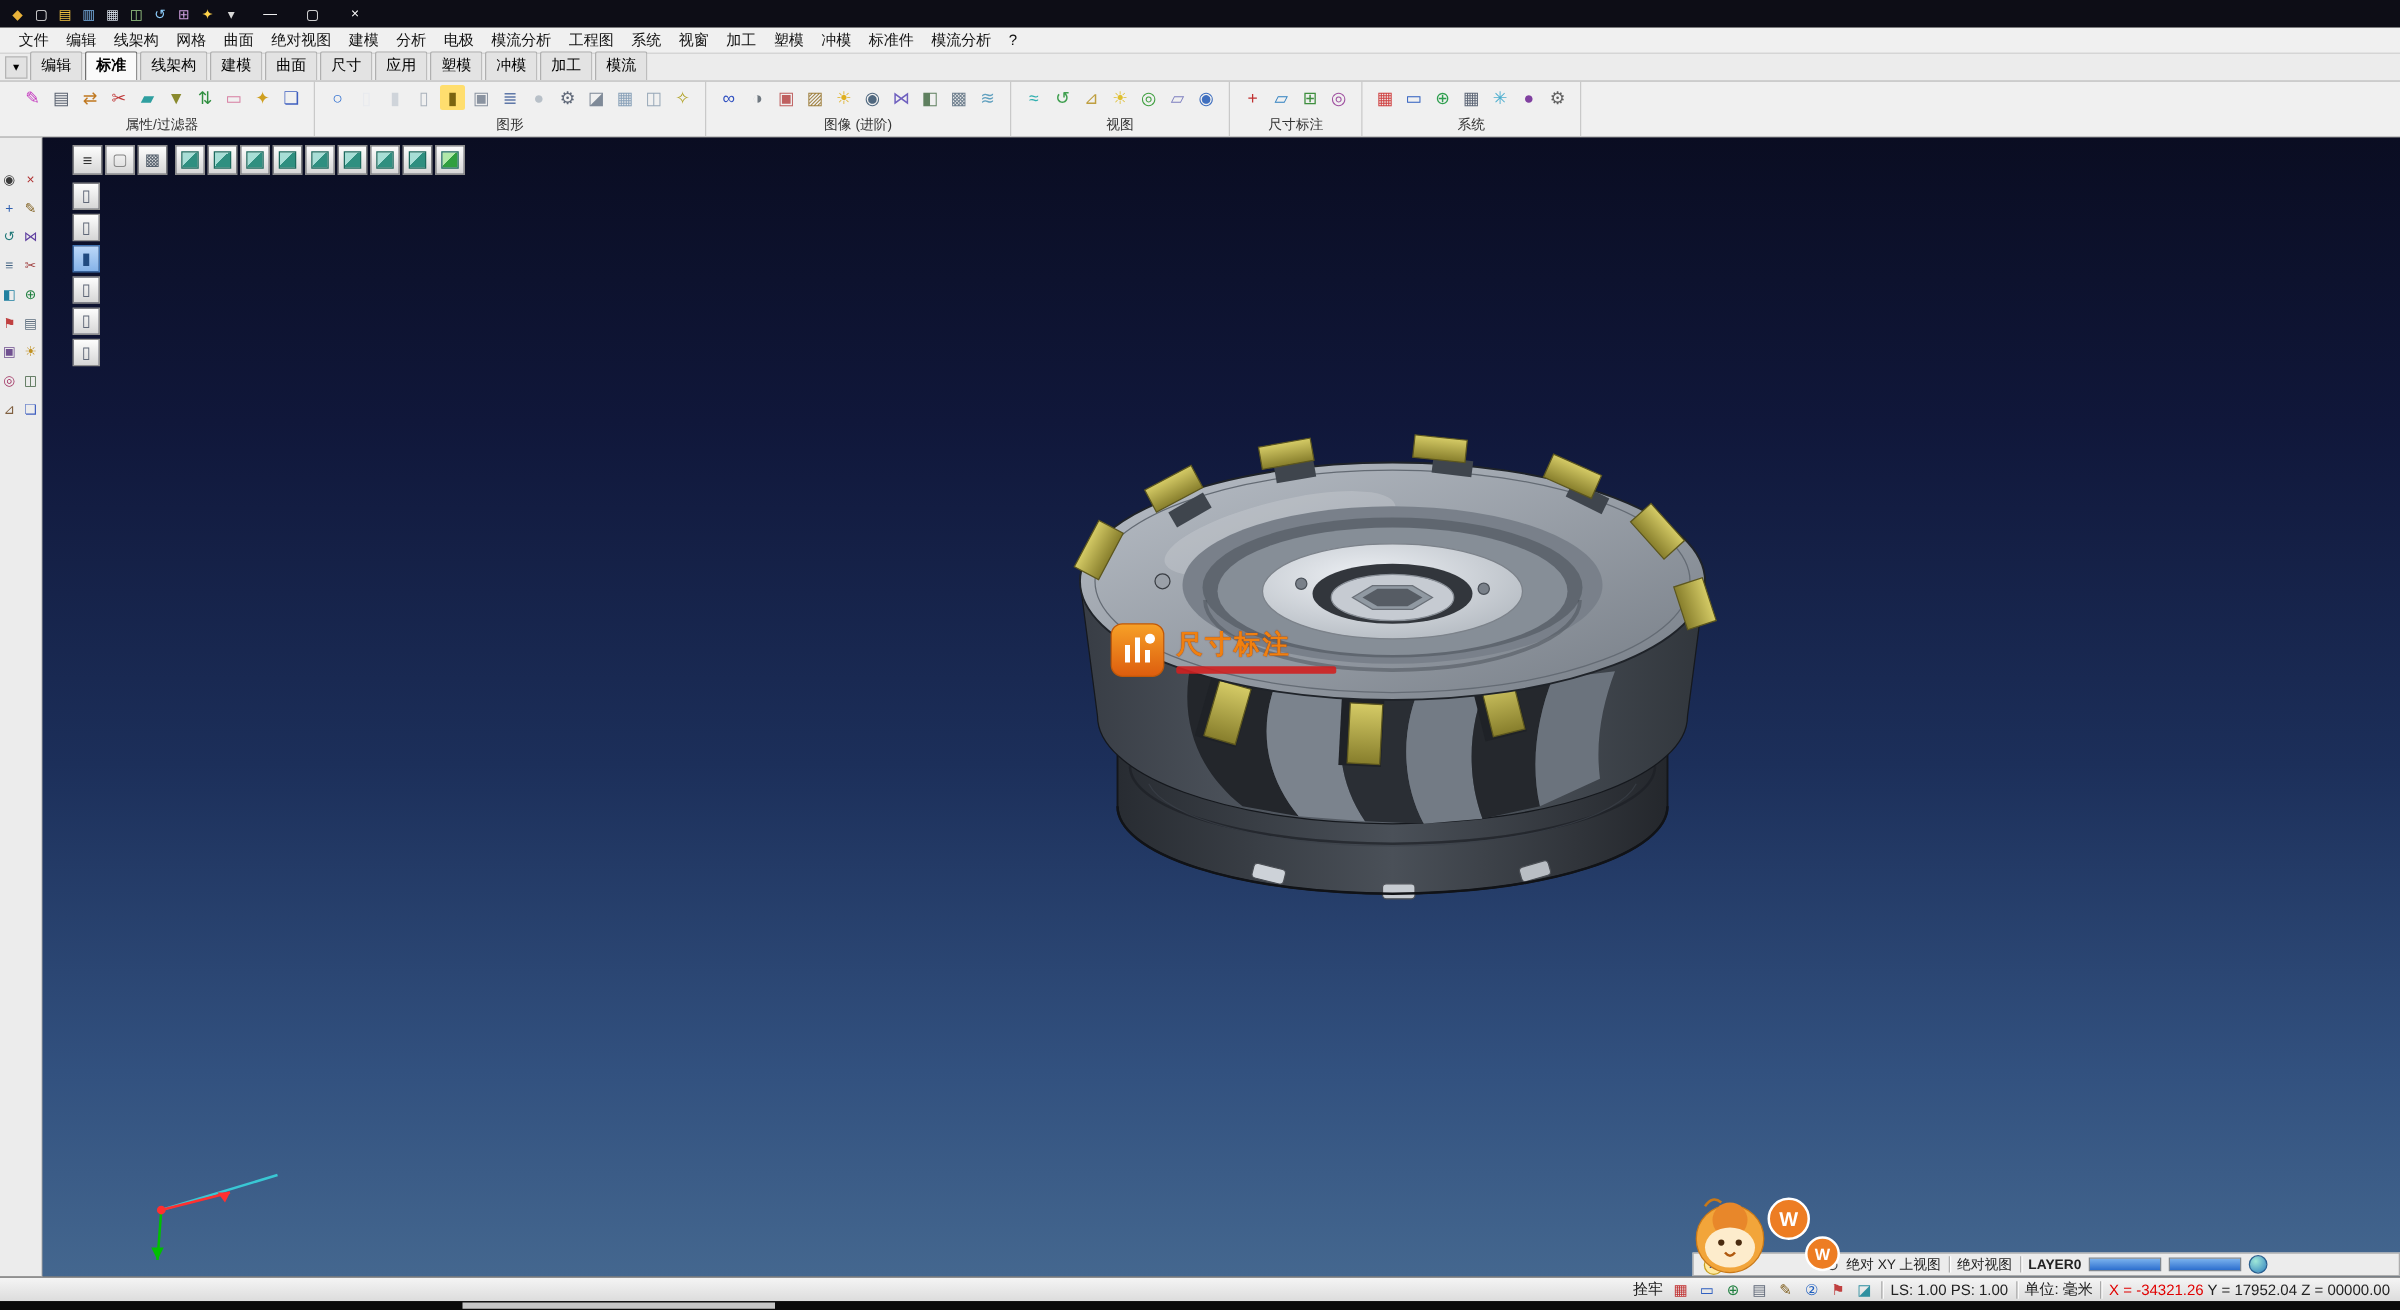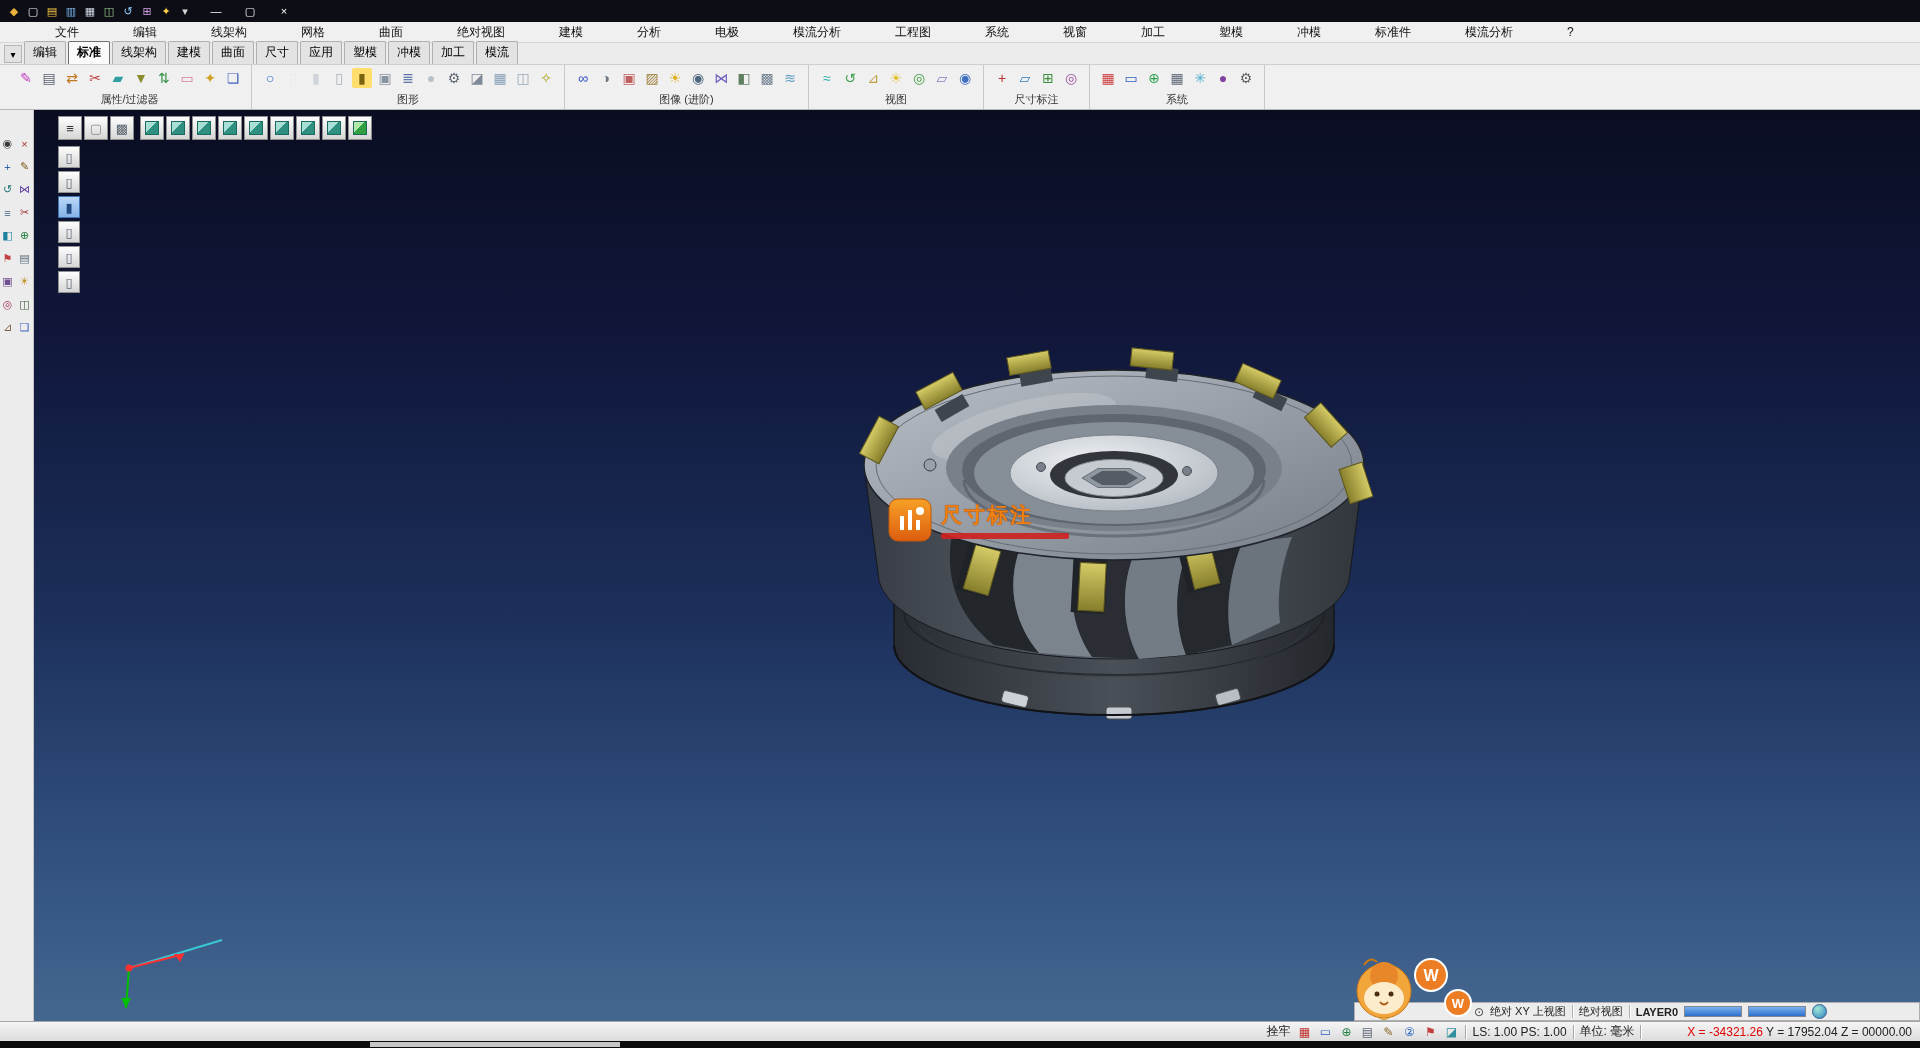--- a/index.html
+++ b/index.html
@@ -10,21 +10,21 @@
   
   .titlebar { height:22px; background:#0d0d16; color:#fff; display:flex; align-items:center; font-size:12px; flex:0 0 auto; }
   .qat { display:flex; gap:3px; padding:0 6px; align-items:center; }
   .qat .q-icon { width:16px; height:16px; font-size:11px; display:flex; align-items:center; justify-content:center; cursor:default; }
   .title-text { flex:1; text-align:center; white-space:nowrap; overflow:hidden; }
   .win-controls { display:flex; }
   .win-btn { width:34px; height:22px; display:flex; align-items:center; justify-content:center; font-size:11px; color:#fff; }
 
   
   .menubar { height:21px; background:#f0f0f0; border-bottom:1px solid #d6d6d6; display:flex; align-items:center; padding-left:8px; font-size:12px; color:#111; flex:0 0 auto; }
-  .menu-item { padding:2px 7px; white-space:nowrap;margin-left:40px; }
+  .menu-item { padding:2px 7px; white-space:nowrap; }
 
   
   .tabrow { height:22px; background:#ececec; border-bottom:1px solid #cfcfcf; display:flex; align-items:flex-end; padding-left:4px; gap:2px; font-size:12px; flex:0 0 auto; }
   .tab-caret { width:18px; height:18px; display:flex; align-items:center; justify-content:center; border:1px solid #b5b5b5; background:#e2e2e2; margin-bottom:1px; font-size:10px; }
   .tab { padding:2px 8px 3px 8px; border:1px solid #b0b0b0; border-bottom:none; background:#e3e3e3; border-radius:2px 2px 0 0; white-space:nowrap; }
   .tab.active { background:#fafafa; border-color:#6f6f6f; font-weight:bold; }
 
   
   .toolbar { height:45px; background:#f0f0f0; border-bottom:1px solid #b8b8b8; display:flex; align-items:stretch; padding-left:8px; flex:0 0 auto; }
   .tb-group { display:flex; flex-direction:column; justify-content:space-between; padding:3px 8px 1px 8px; border-right:1px solid #c9c9c9; }
@@ -52,38 +52,38 @@
 
   .model-wrap { position:absolute; left:800px; top:205px; }
 
   .watermark { position:absolute; left:854px; top:388px; display:flex; align-items:center; gap:9px; }
   .wm-text { color:#f08010; font-weight:bold; font-size:21px; letter-spacing:2px; text-shadow:0 0 1px #8a2c00; white-space:nowrap; }
   .wm-sub { height:6px; width:128px; background:#cf2020; border-radius:2px; margin-top:4px; opacity:.9; }
 
   .axis-triad { position:absolute; left:70px; top:818px; }
   .mascot { position:absolute; left:1300px; top:843px; z-index:6; }
 
-  .right-strip { position:absolute; right:0; bottom:0; height:19px; width:566px; background:#ececec; border:1px solid #aeaeae; display:flex; align-items:center; font-size:11px; color:#222; gap:6px; padding:0 21px; z-index:4; }
+  .right-strip { position:absolute; right:0; bottom:0; height:19px; width:566px; background:#ececec; border:1px solid #aeaeae; display:flex; align-items:center; font-size:11px; color:#222; gap:6px; padding:0 8px; z-index:4; }
   .strip-spacer { width:70px; }
   .a-badge { width:16px; height:16px; border-radius:50%; background:#ffe9a0; border:1px solid #c8a020; color:#2050c0; font-size:10px; font-weight:bold; display:flex; align-items:center; justify-content:center; }
   .strip-sep { width:1px; height:13px; background:#b0b0b0; box-shadow:1px 0 0 #fff; }
   .strip-bar { width:58px; height:11px; border:1px solid #7f8790; background:linear-gradient(#7ab2ee,#2d6fce); }
   .strip-circle { width:15px; height:15px; border-radius:50%; background:radial-gradient(circle at 35% 30%,#9fe8d8,#2f7fbf); border:1px solid #2a5f8f; }
   .strip-zoom { font-size:12px; color:#444; }
   .strip-text { white-space:nowrap; }
   .layer-label { font-weight:bold; }
 
   
   .statusbar { height:20px; background:linear-gradient(#f5f5f5,#dcdcdc); border-top:1px solid #a6a6a6; display:flex; align-items:center; font-size:12px; color:#222; gap:6px; padding:0 8px; flex:0 0 auto; }
   .sb-spacer { flex:1; }
   .sb-icons { display:flex; gap:5px; align-items:center; }
   .sb-icon { width:16px; height:16px; font-size:12px; display:flex; align-items:center; justify-content:center; }
   .sb-sep { width:1px; height:14px; background:#a8a8a8; box-shadow:1px 0 0 #fff; }
   .sb-text { white-space:nowrap; }
-  .coord-x { color:#e00000;margin-left:40px; }
+  .coord-x { color:#e00000; }
   .coords { white-space:nowrap; }
 
   .bottom-strip { height:7px; background:#0a0a0a; position:relative; flex:0 0 auto; }
   .bottom-strip .seg { position:absolute; left:370px; top:1px; width:250px; height:5px; background:#c6c6c6; }
 </style>
 </head>
 <body>
 
 <div class="window">
 

